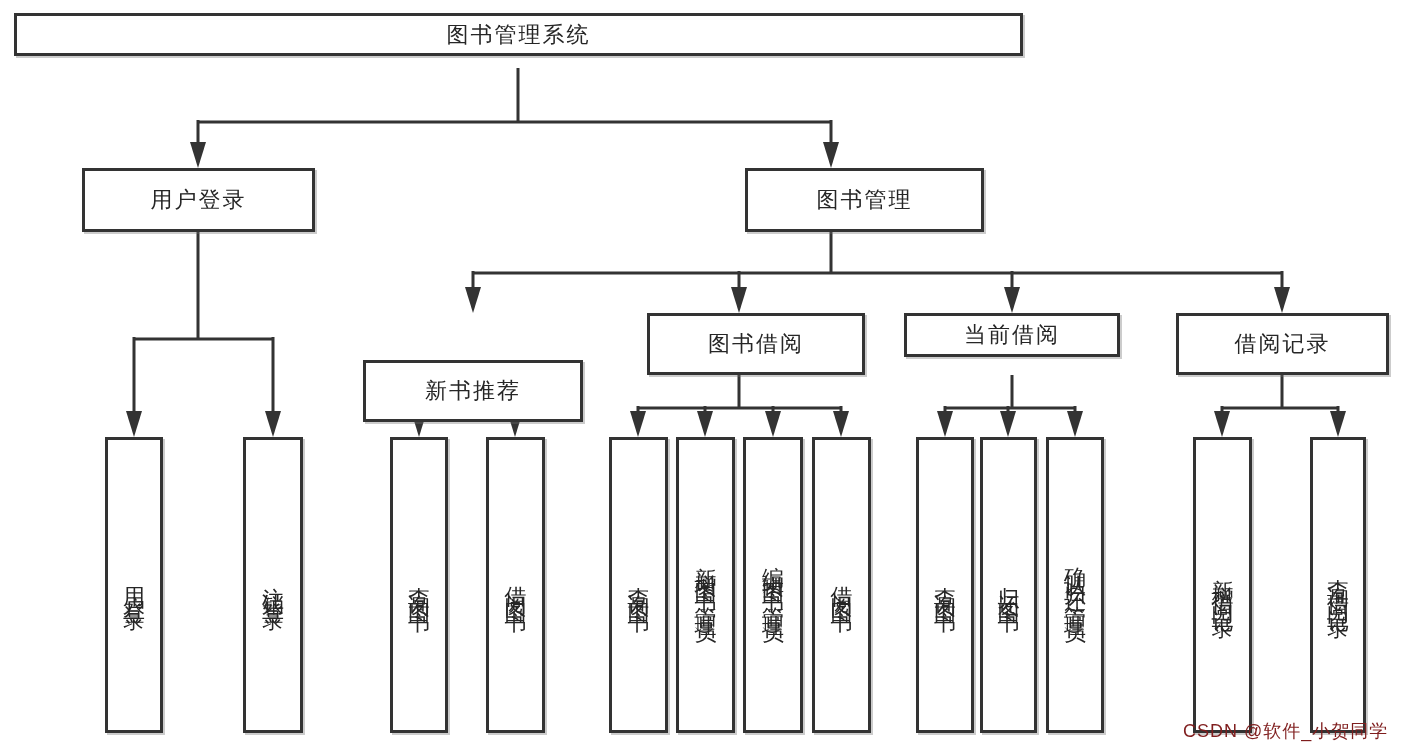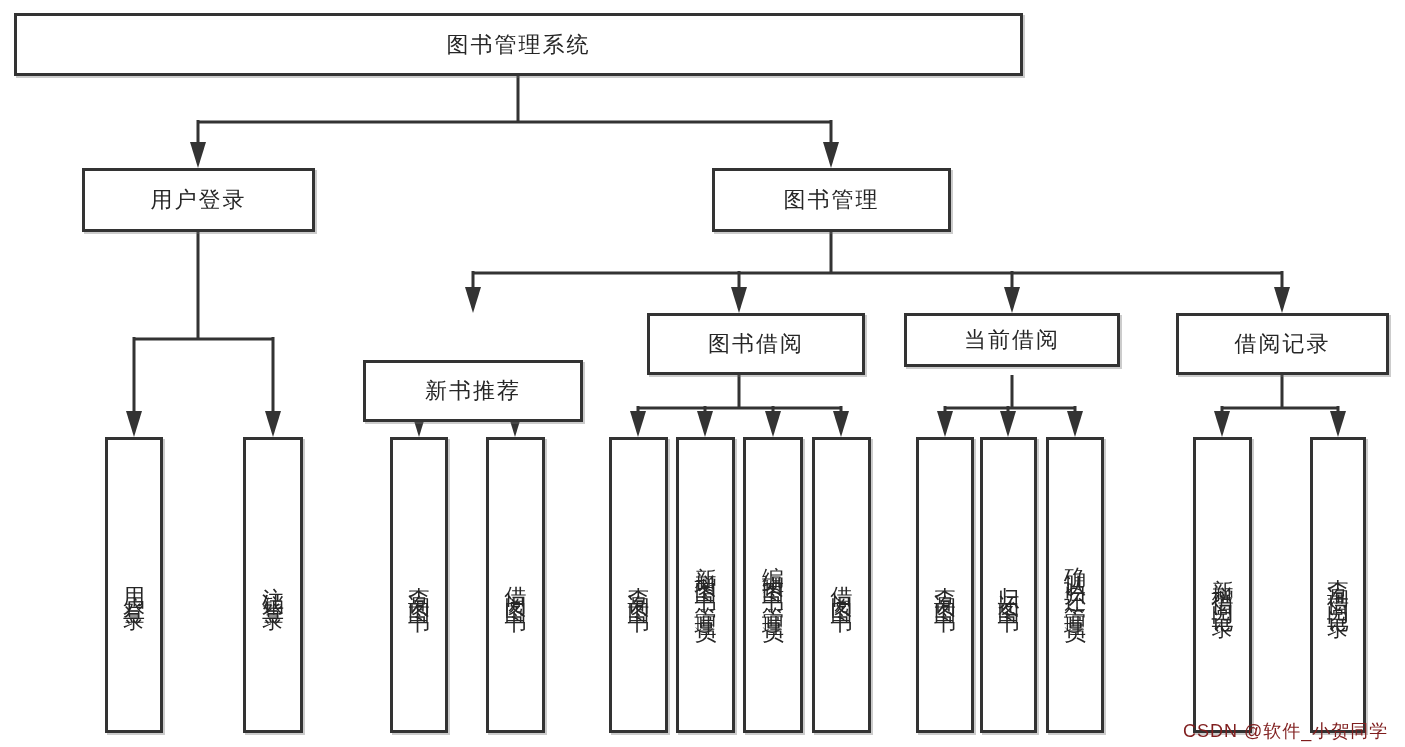--- a/index.html
+++ b/index.html
@@ -94,28 +94,28 @@
       <polygon points="765,411 781,411 773,437"></polygon>
       <polygon points="833,411 849,411 841,437"></polygon>
       <polygon points="937,411 953,411 945,437"></polygon>
       <polygon points="1000,411 1016,411 1008,437"></polygon>
       <polygon points="1067,411 1083,411 1075,437"></polygon>
       <polygon points="1214,411 1230,411 1222,437"></polygon>
       <polygon points="1330,411 1346,411 1338,437"></polygon>
     </g>
   </svg>
 
-  <div class="node h" style="left:14px; top:13px; width:1009px; height:63px;">图书管理系统</div>
+  <div class="node h" style="left:14px; top:13px; width:1009px; height:43px;">图书管理系统</div>
 
   <div class="node h" style="left:82px; top:168px; width:233px; height:64px;">用户登录</div>
-  <div class="node h" style="left:712px; top:168px; width:239px; height:64px;">图书管理</div>
+  <div class="node h" style="left:745px; top:168px; width:239px; height:64px;">图书管理</div>
 
   <div class="node h" style="left:363px; top:313px; width:220px; height:62px;margin-top:47px;">新书推荐</div>
   <div class="node h" style="left:630px; top:313px; width:218px; height:62px;margin-left:17px;">图书借阅</div>
-  <div class="node h" style="left:904px; top:313px; width:216px; height:54px;">当前借阅</div>
+  <div class="node h" style="left:904px; top:313px; width:216px; height:44px;">当前借阅</div>
   <div class="node h" style="left:1176px; top:313px; width:213px; height:62px;">借阅记录</div>
 
   <div class="node v" style="left:105px; top:437px; width:58px; height:296px;">用户登录</div>
   <div class="node v" style="left:243px; top:437px; width:60px; height:296px;">注销登录</div>
 
   <div class="node v" style="left:390px; top:437px; width:58px; height:296px;">查询图书</div>
   <div class="node v" style="left:486px; top:437px; width:59px; height:296px;">借阅图书</div>
 
   <div class="node v" style="left:609px; top:437px; width:59px; height:296px;">查询图书</div>
   <div class="node v" style="left:676px; top:437px; width:59px; height:296px;">新增图书（管理员）</div>

